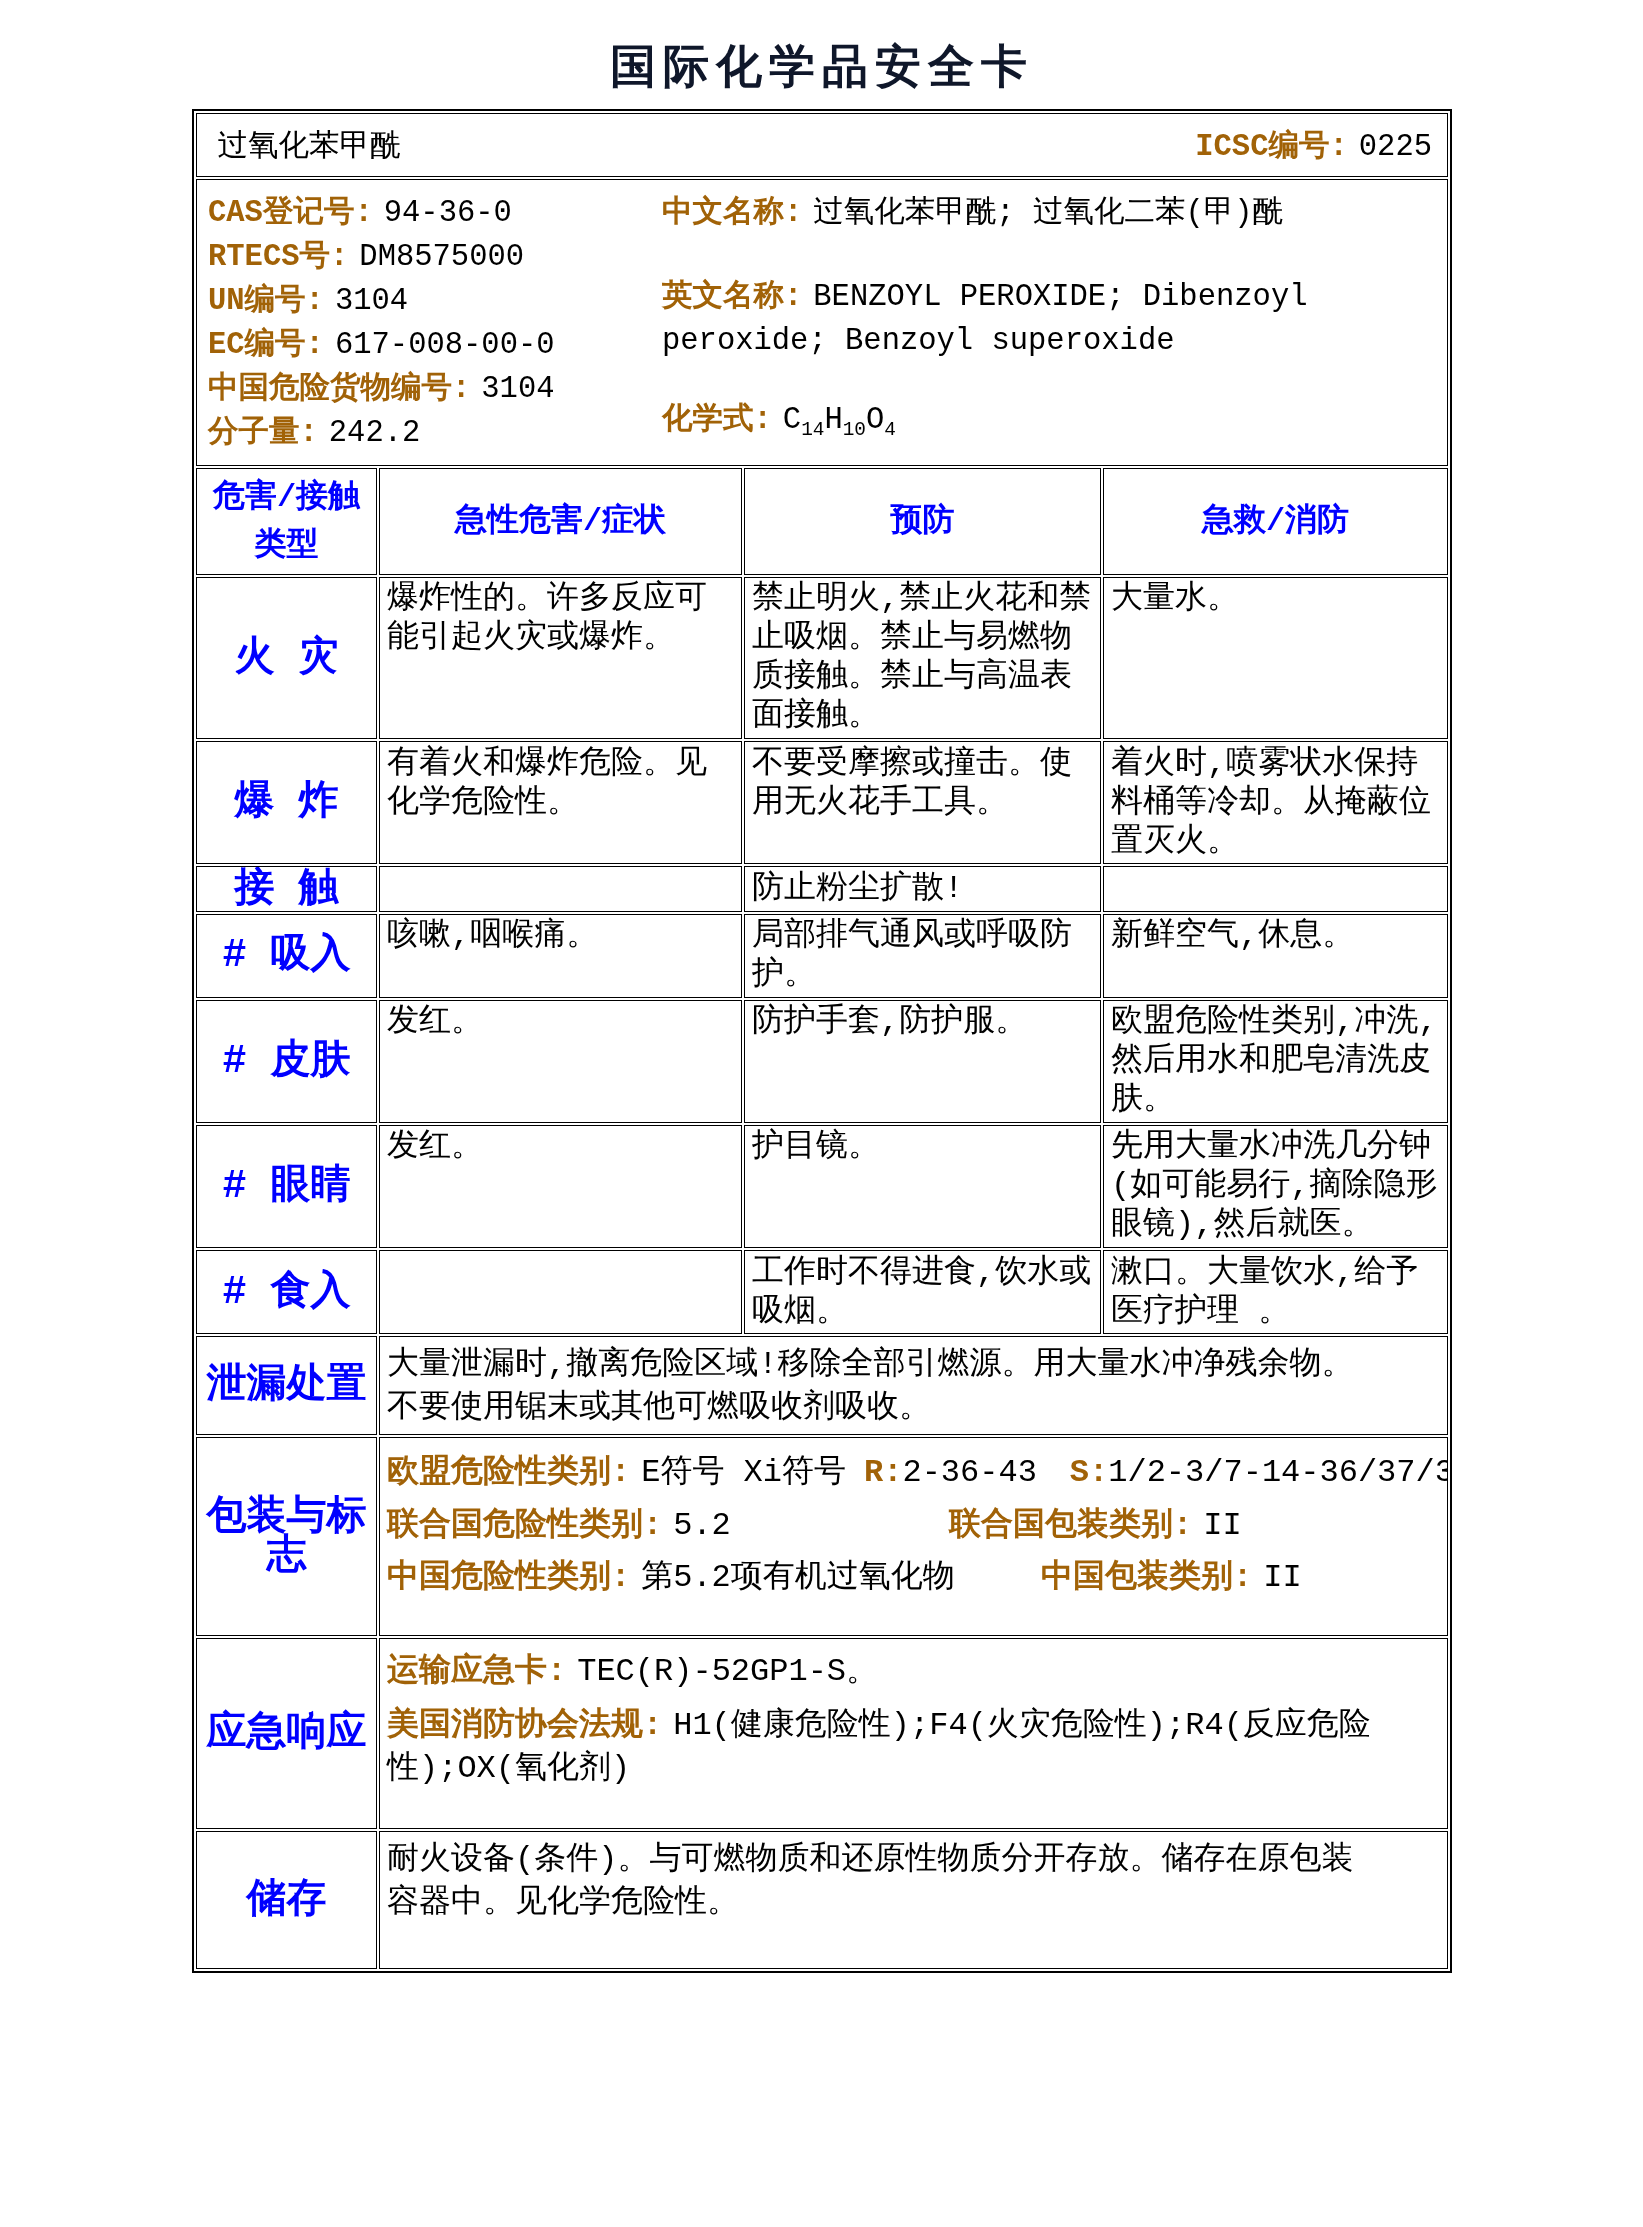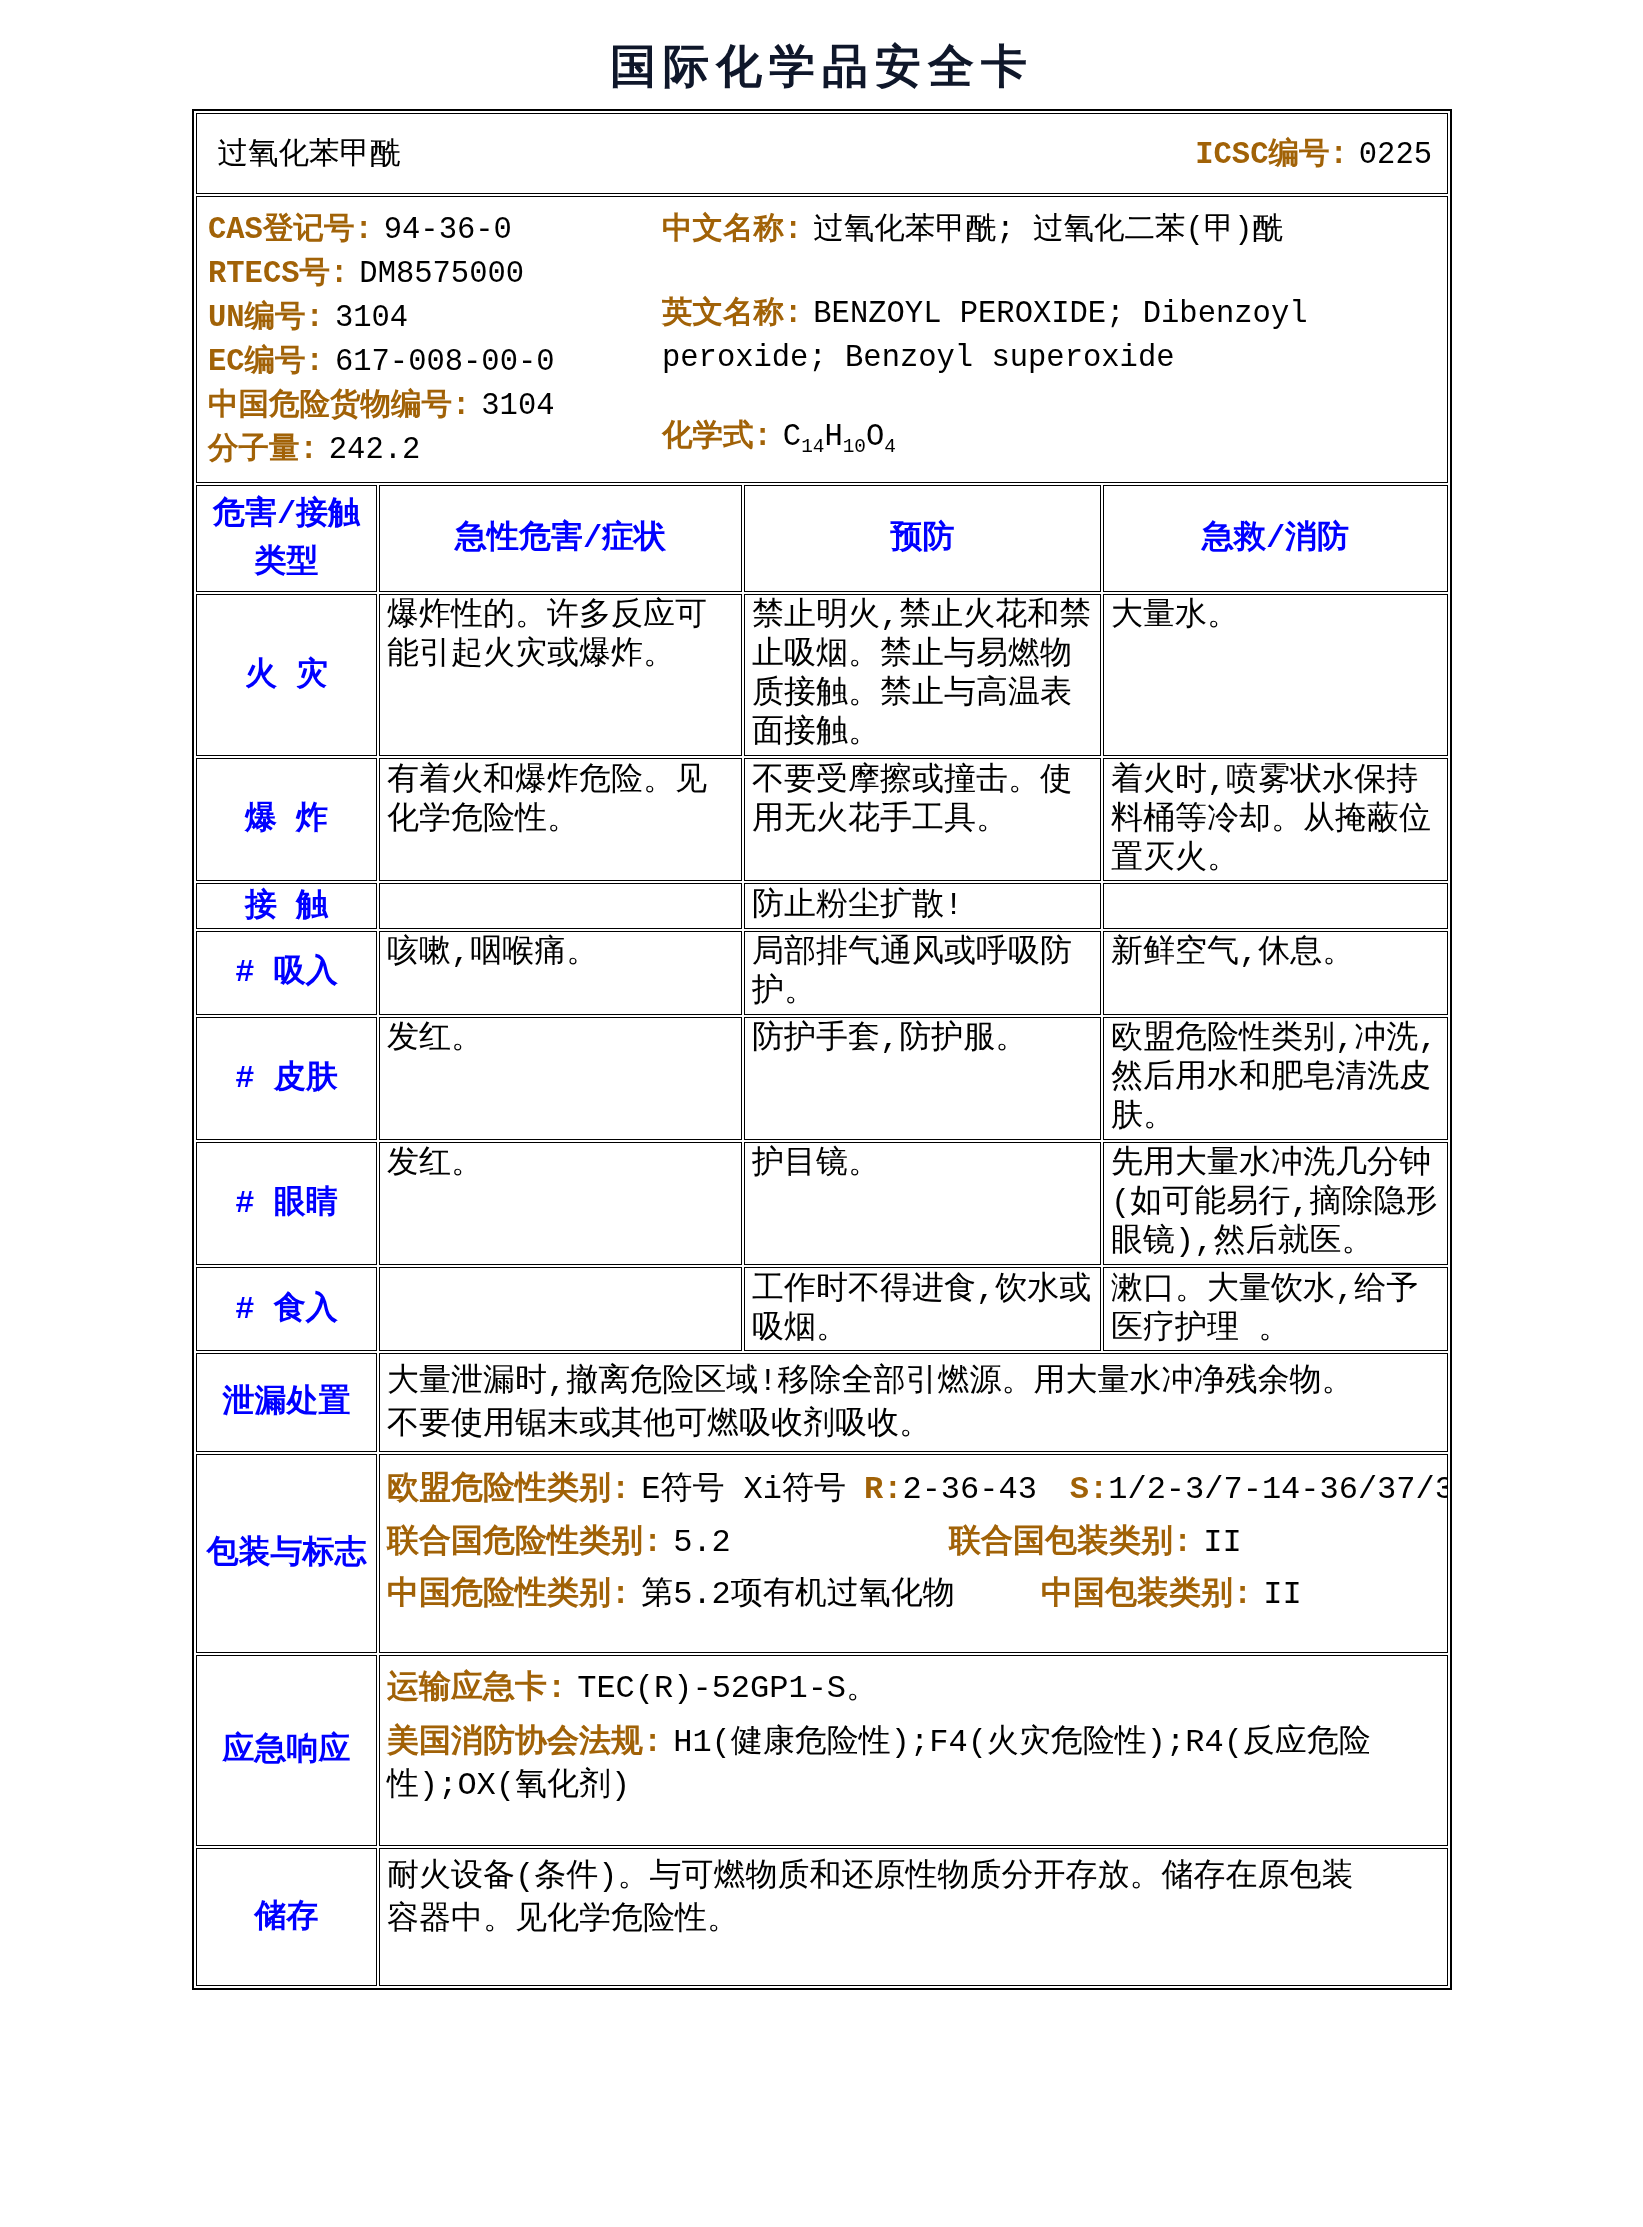--- a/index.html
+++ b/index.html
@@ -31,41 +31,41 @@
     table-layout: fixed;
     background: #fff;
   }
   td { border: 1.4px solid #000; vertical-align: top; overflow: hidden; }
 
   .lbl { color: #a16207; font-weight: bold; }
   .lbl-sp { margin-right: 11px; }
   .val { color: #000000; }
 
   
-  td.headerbar { height: 81px; vertical-align: middle; text-align: right; }
+  td.headerbar { height: 64px; vertical-align: middle; text-align: right; }
   .hb-flex { display: flex; justify-content: space-between; align-items: center; padding: 0 14px 0 19.4px; font-size: 30.5px; }
 
   
   td.infocell { height: 266px; padding: 11px 7px 9.7px 11px; }
   .info-flex { display: flex; }
   .info-left { width: 454px; flex: none; }
   .info-right { flex: 1; }
   .info-line { font-size: 30.5px; line-height: 44px; white-space: nowrap; }
   .info-line.wrap { white-space: normal; }
   .en-block { width: 679px; margin-top: 40px; }
   .formula-line { margin-top: 35px; }
   .formula sub { font-size: 19.4px; }
 
   
   tr.cols-row td { height: 107px; vertical-align: middle; text-align: center; }
   .colhead { color: #0000ff; font-weight: bold; font-size: 32px; line-height: 48px; }
 
   
   td.rowlabel {
-    color: #0000ff; font-weight: bold; font-size: 32px;
+    color: #0000ff; font-weight: bold; font-size: 40px;
     text-align: center; vertical-align: middle; line-height: 39px;
   }
   td.bodycell { font-size: 32px; line-height: 39px; padding: 1.4px 7px 2.8px 7px; }
 
   
   td.seccell { font-size: 32px; line-height: 43px; padding: 5.5px 7px 5.5px 7px; margin-left: 12px; }
   td.spillcell { vertical-align: middle; }
   .pack-line { margin: 7px 0 9.7px 0; white-space: nowrap; }
   .pair-first-un { display: inline-block; width: 562px; }
   .pair-first-cn { display: inline-block; width: 654px; }

